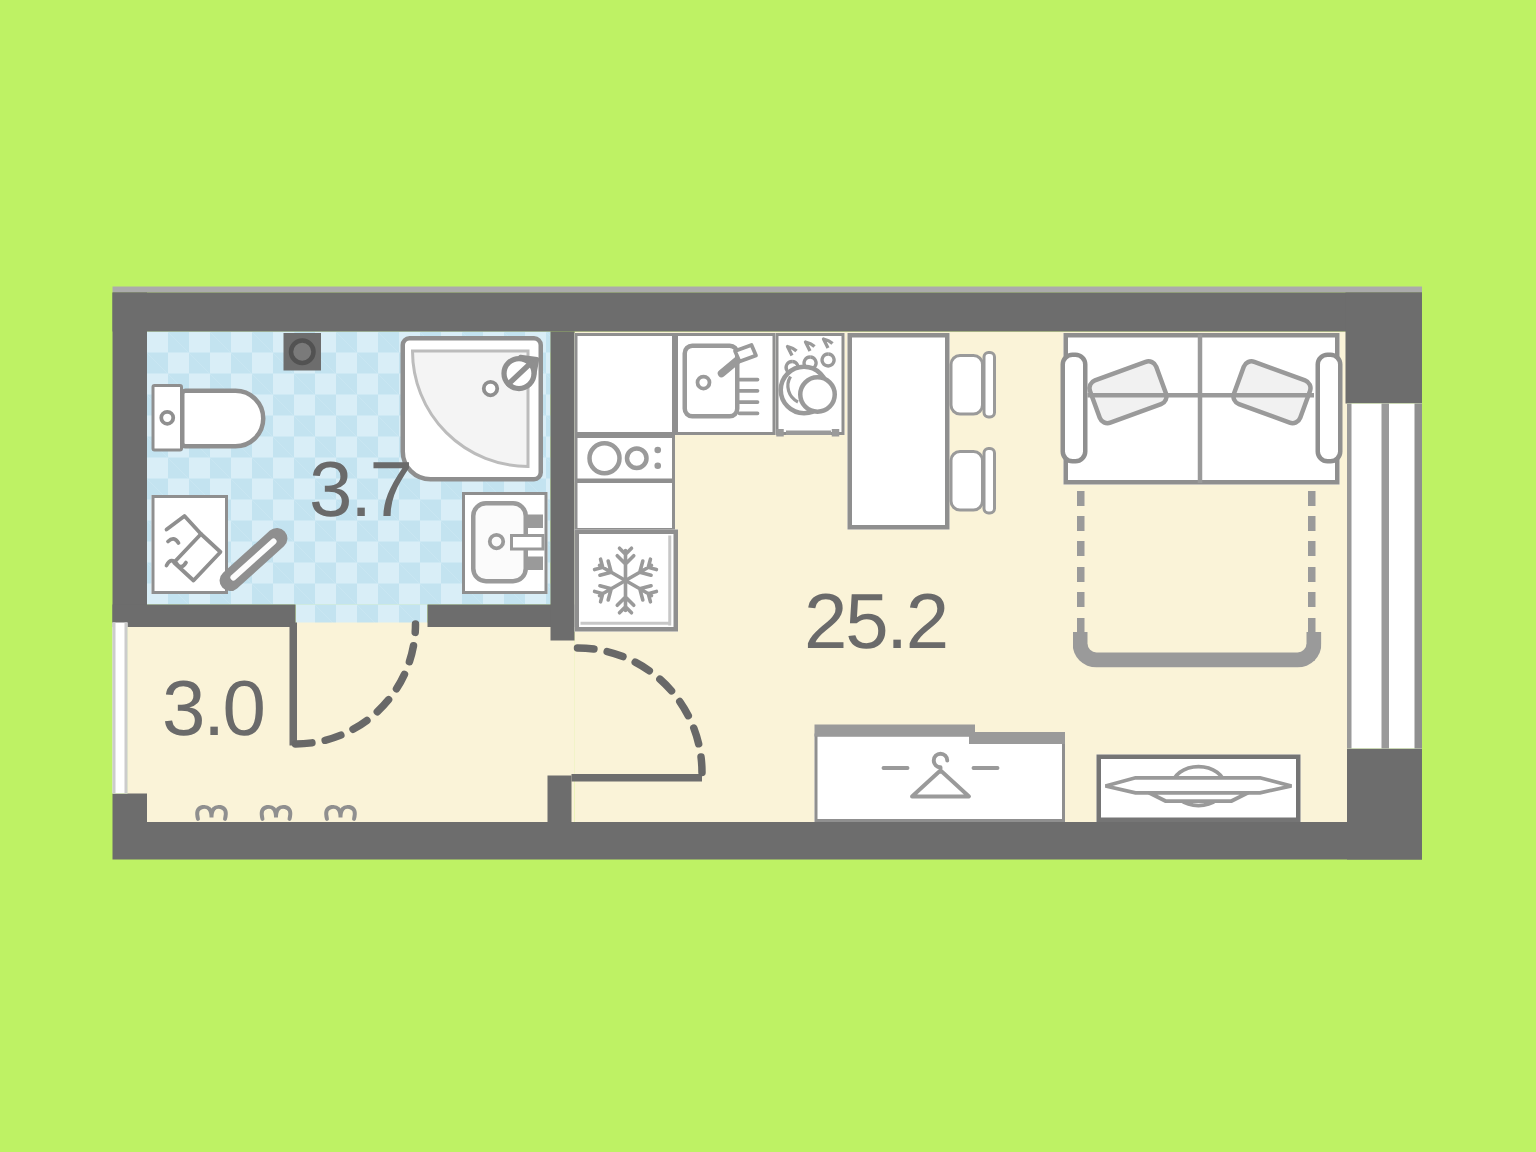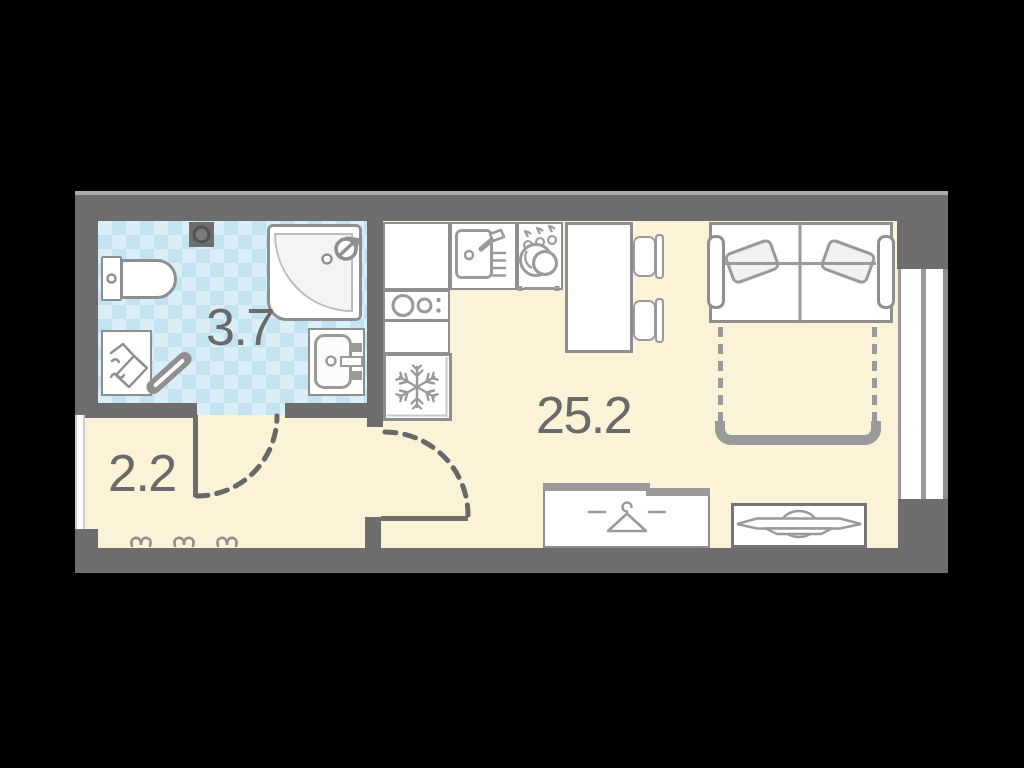--- a/index.html
+++ b/index.html
@@ -1,16 +1,16 @@
 <!DOCTYPE html>
 <html><head>
 <meta charset="utf-8">
 <style>
   html,body{margin:0;padding:0;background:#ffffff;}
-  #stage{position:relative;width:1024px;height:768px;background:#000000;overflow:hidden;
+  #stage{position:relative;width:1024px;height:768px;background:#bef264;overflow:hidden;
          font-family:"Liberation Sans", sans-serif;}
   #stage *{box-sizing:border-box;}
   .abs{position:absolute;}
   .w{position:absolute;background:#6d6d6d;}
   .floor-main{position:absolute;background:#faf3d8;}
   .floor-tile{position:absolute;background-color:#d9eef7;
     background-image:
       linear-gradient(45deg,#c3e3f0 25%,transparent 25%,transparent 75%,#c3e3f0 75%),
       linear-gradient(45deg,#c3e3f0 25%,transparent 25%,transparent 75%,#c3e3f0 75%);
     background-size:28px 28px;
@@ -102,21 +102,21 @@
               border-left:10px solid #9a9a9a;border-right:10px solid #9a9a9a;
               border-bottom:10px solid #9a9a9a;border-radius:0 0 16px 16px;"></div>
 
   <div class="box" style="left:543px;top:489px;width:167px;height:59px;"></div>
   <div class="abs" style="left:543px;top:483px;width:107px;height:8px;background:#9a9a9a;"></div>
   <div class="abs" style="left:646px;top:488px;width:64px;height:8px;background:#9a9a9a;"></div>
   <div class="abs" style="left:731px;top:503px;width:136px;height:45px;background:#fff;
               border:3px solid #757575;"></div>
 
   <div class="lbl" style="left:206px;top:301px;">3.7</div>
-  <div class="lbl" style="left:108px;top:447px;">2.2</div>
+  <div class="lbl" style="left:108px;top:447px;">3.0</div>
   <div class="lbl" style="left:536px;top:389px;">25.2</div>
 
   <svg class="overlay" width="1024" height="768" viewBox="0 0 1024 768">
 
     <g>
       <circle cx="201.5" cy="234.5" r="7.5" fill="#7a7a7a" stroke="#525252" stroke-width="3"></circle>
     </g>
 
     <g>
       <circle cx="111.5" cy="278.5" r="4" fill="#fff" stroke="#8f8f8f" stroke-width="2.5"></circle>

